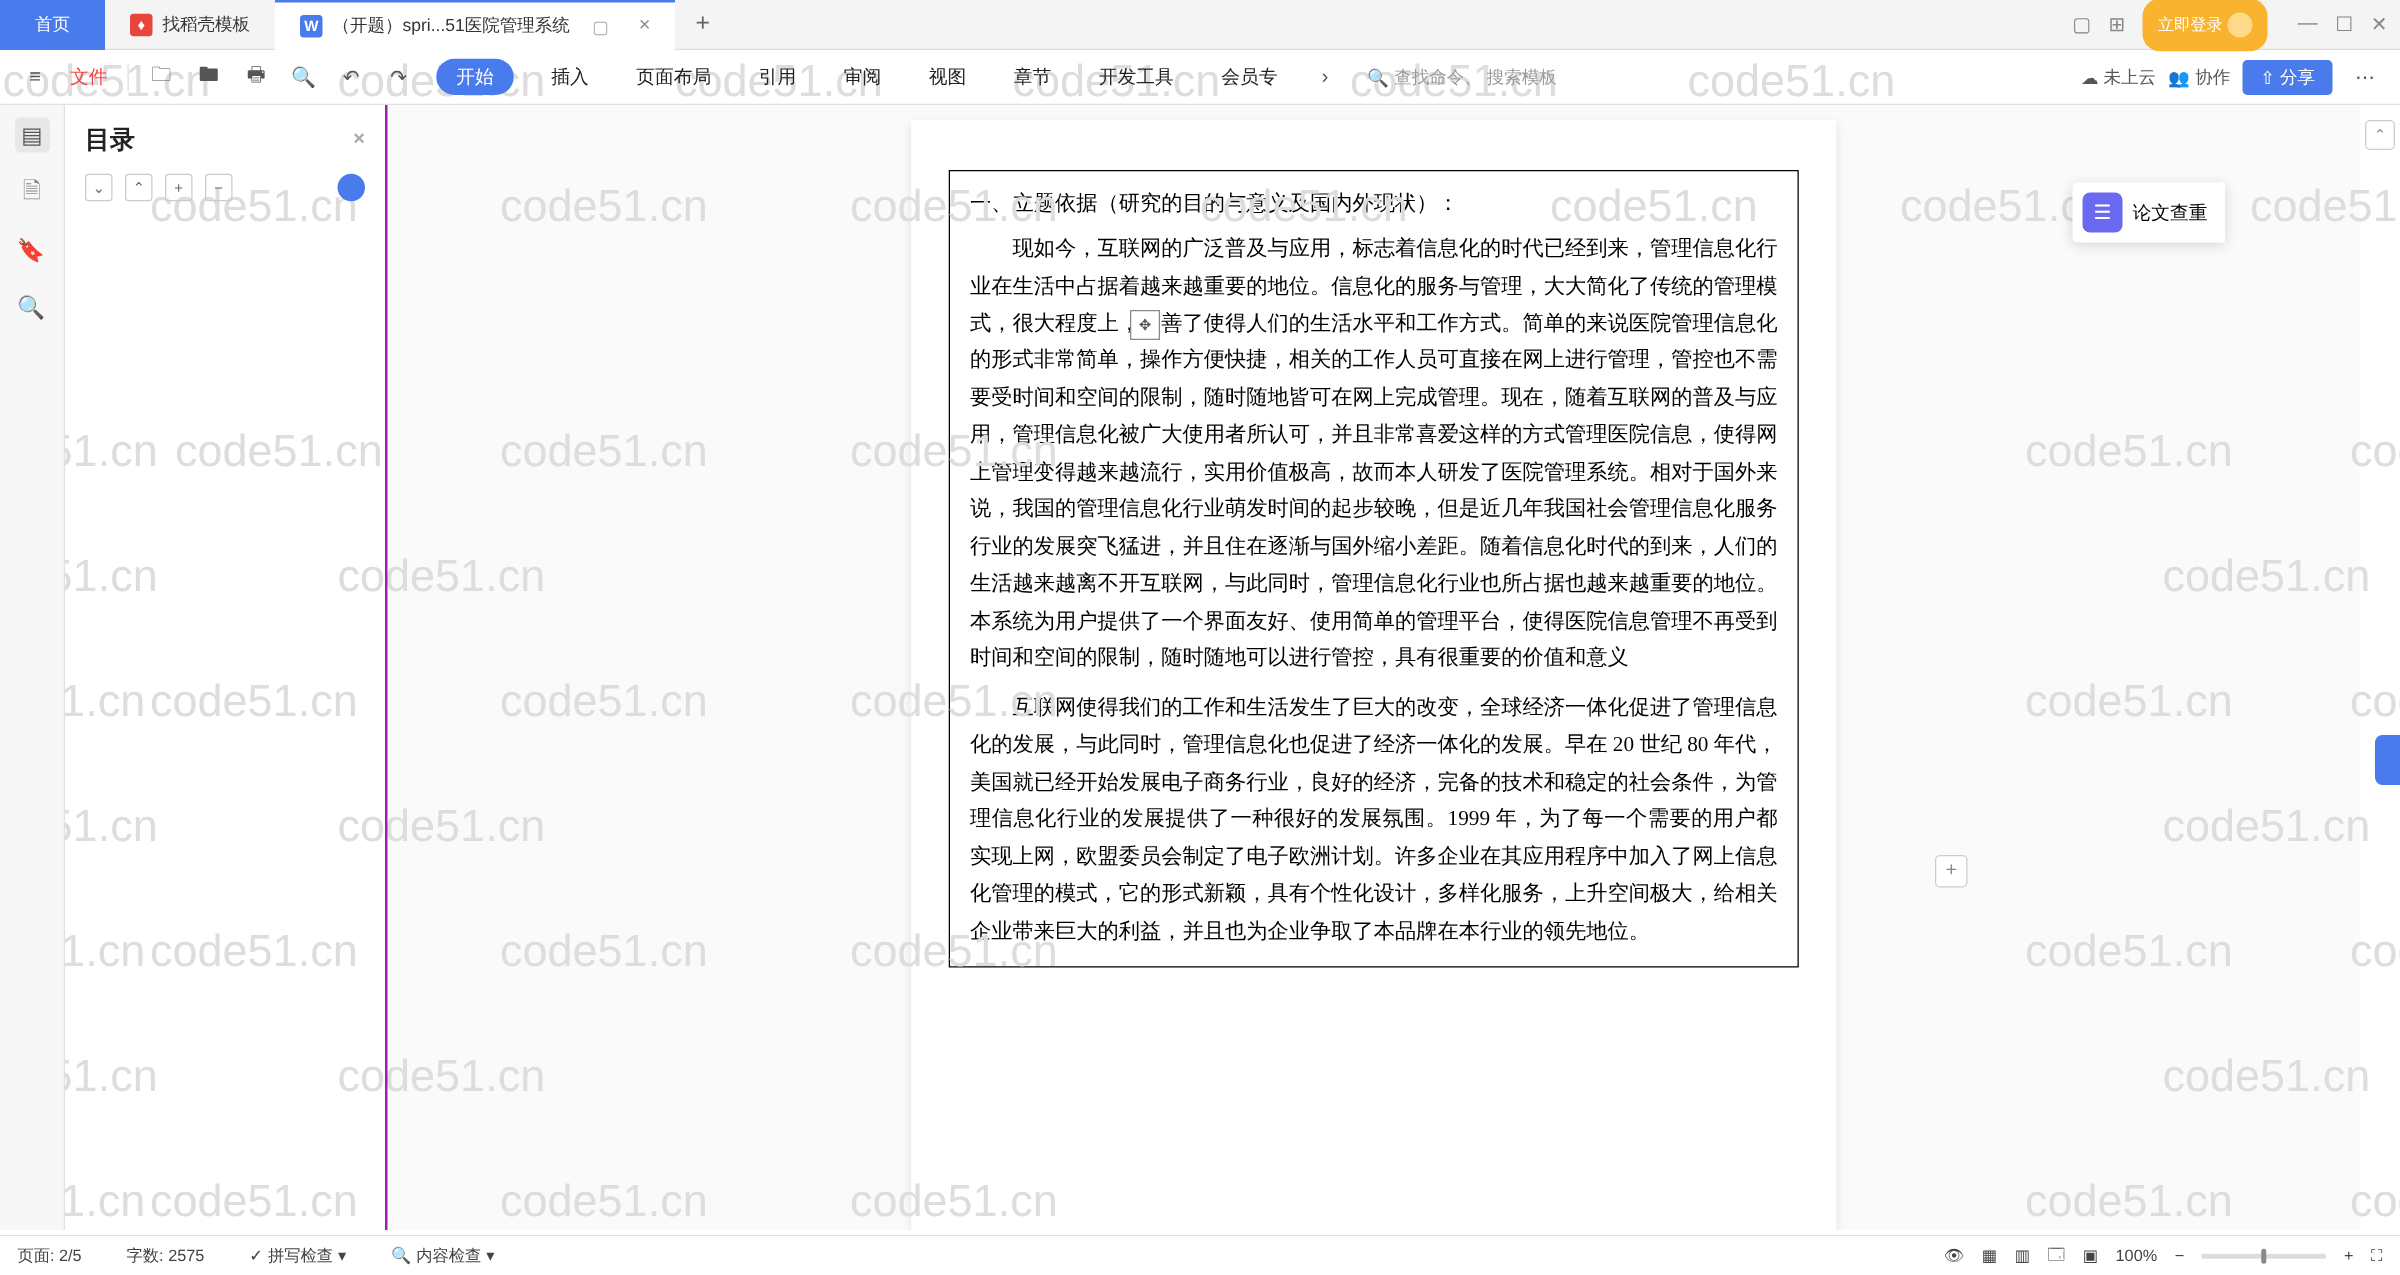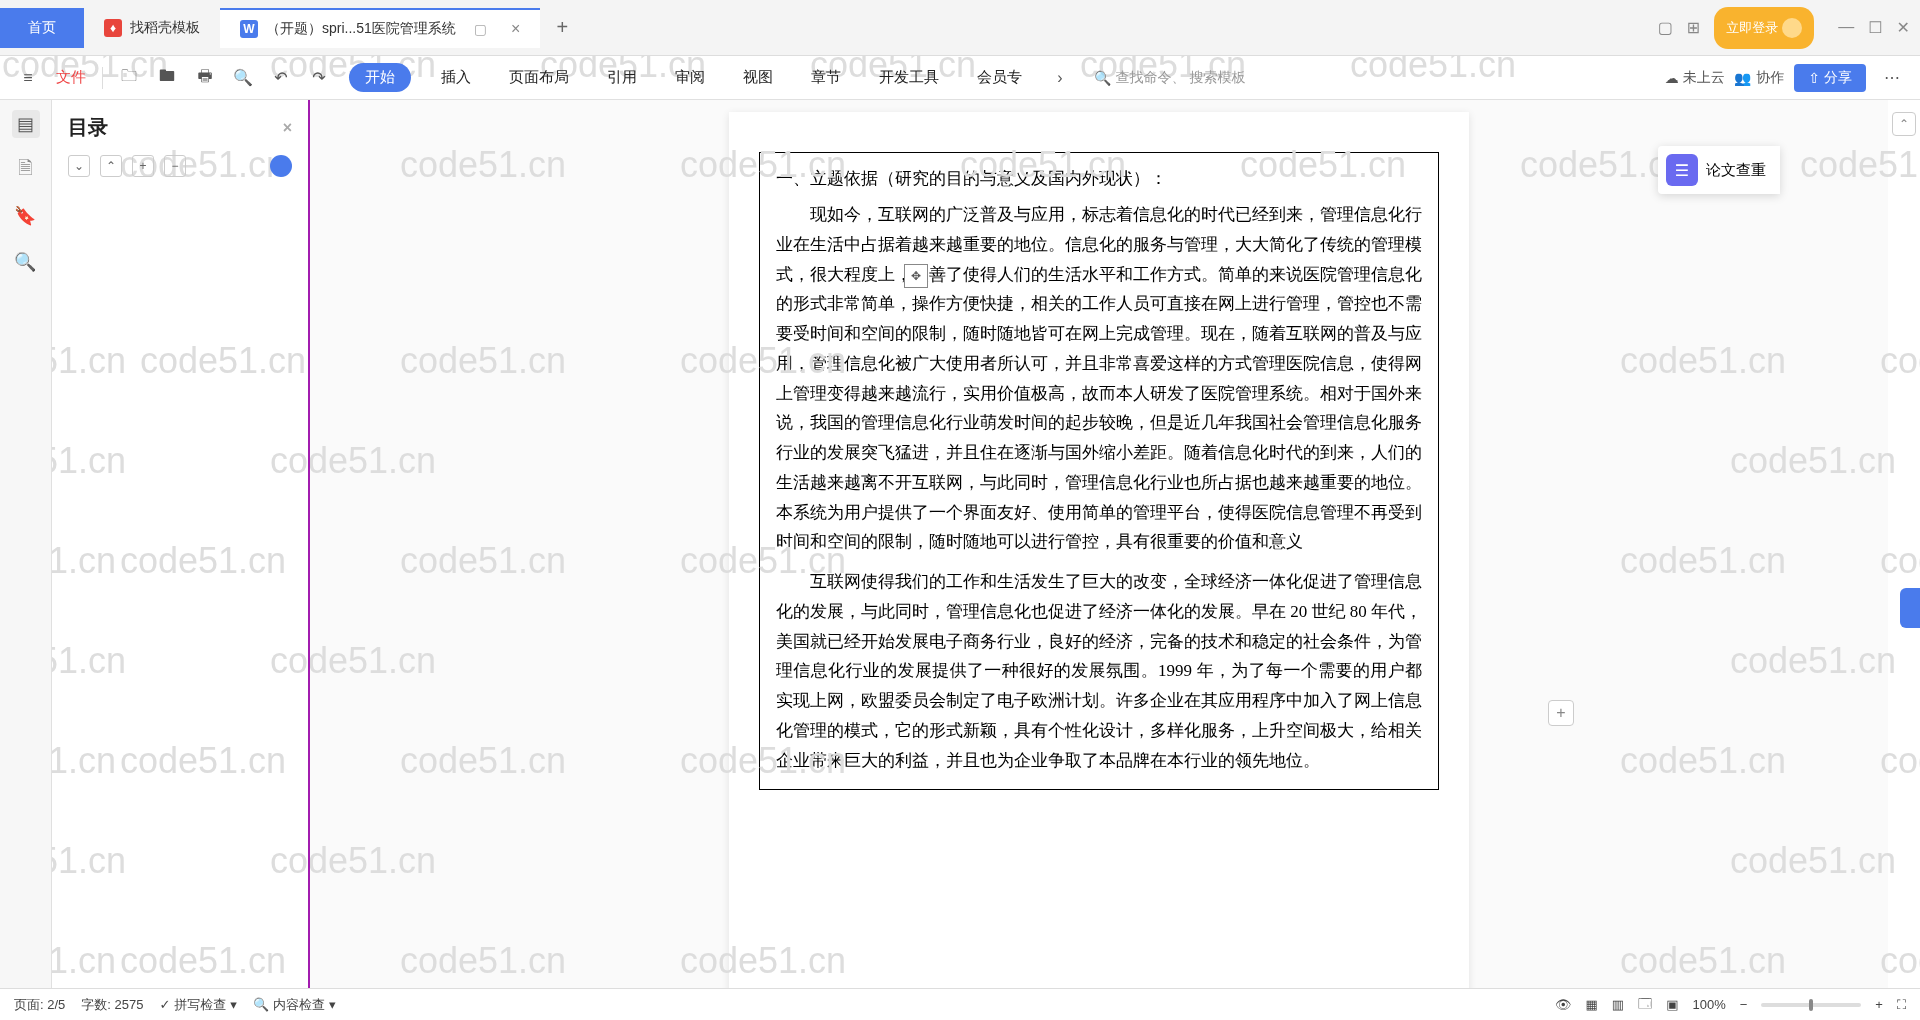--- a/index.html
+++ b/index.html
@@ -3,21 +3,21 @@
 <meta charset="utf-8">
 <style>
 * { margin: 0; padding: 0; box-sizing: border-box; font-family: "Microsoft YaHei", sans-serif; }
 body { width: 1920px; height: 1020px; background: #fff; position: relative; overflow: hidden; }
 
 
 .watermark { position: absolute; top: 0; left: 0; width: 100%; height: 100%; pointer-events: none; z-index: 1; }
 .wm { position: absolute; font-size: 36px; color: #ddd; font-weight: 400; }
 
 
-.tab-bar { height: 56px; background: #f4f4f4; display: flex; align-items: center; border-bottom: 1px solid #ddd; position: relative; z-index: 2; }
+.tab-bar { height: 40px; background: #f4f4f4; display: flex; align-items: center; border-bottom: 1px solid #ddd; position: relative; z-index: 2; }
 .tab { height: 40px; padding: 0 20px; display: flex; align-items: center; gap: 8px; font-size: 14px; color: #333; cursor: pointer; }
 .tab.home { background: #4a7bec; color: #fff; padding: 0 28px; }
 .tab.active { background: #fff; border-top: 2px solid #4a7bec; }
 .tab-icon-red { width: 18px; height: 18px; background: #e8453c; border-radius: 3px; color: #fff; display: flex; align-items: center; justify-content: center; font-size: 12px; font-weight: bold; }
 .tab-icon-blue { width: 18px; height: 18px; background: #4a7bec; border-radius: 3px; color: #fff; display: flex; align-items: center; justify-content: center; font-size: 12px; font-weight: bold; }
 .tab-close { margin-left: 16px; color: #888; font-size: 16px; }
 .tab-plus { padding: 0 16px; color: #666; font-size: 20px; }
 .tab-right { margin-left: auto; display: flex; align-items: center; gap: 14px; padding-right: 10px; }
 .tab-right-icon { color: #888; font-size: 16px; cursor: pointer; }
 .login-btn { background: #f9b32e; color: #fff; padding: 11px 12px; border-radius: 14px; font-size: 13px; display: flex; align-items: center; gap: 4px; }
@@ -60,21 +60,21 @@
 
 .right-rail { width: 32px; display: flex; flex-direction: column; align-items: center; padding-top: 12px; gap: 12px; position: relative; z-index: 2; }
 .rr-icon { width: 24px; height: 24px; border: 1px solid #ccc; border-radius: 4px; display: flex; align-items: center; justify-content: center; font-size: 12px; color: #888; cursor: pointer; }
 .plagiarism { position: absolute; top: 146px; right: 140px; background: #fff; box-shadow: 0 2px 10px rgba(0,0,0,0.15); border-radius: 4px 0 0 4px; padding: 8px 14px 8px 8px; display: flex; align-items: center; gap: 8px; z-index: 5; font-size: 15px; }
 .plag-icon { width: 32px; height: 32px; background: #6a6af0; border-radius: 6px; display: flex; align-items: center; justify-content: center; color: #fff; font-size: 16px; }
 .plus-float { position: absolute; top: 600px; right: 314px; width: 26px; height: 26px; border: 1px solid #ccc; border-radius: 4px; background: #fff; display: flex; align-items: center; justify-content: center; color: #888; z-index: 3; cursor: pointer; }
 .side-tab { position: absolute; top: 588px; right: 0; width: 20px; height: 40px; background: #4a7bec; border-radius: 6px 0 0 6px; z-index: 5; }
 
 
 .status-bar { position: absolute; bottom: 0; left: 0; right: 0; height: 32px; border-top: 1px solid #ddd; background: #fff; display: flex; align-items: center; padding: 0 14px; font-size: 13px; color: #444; gap: 20px; z-index: 2; }
-.sb-left { display: flex; gap: 16px; align-items: center; }
+.sb-left { display: flex; gap: 36px; align-items: center; }
 .sb-item { display: flex; align-items: center; gap: 4px; cursor: pointer; }
 .sb-right { margin-left: auto; display: flex; gap: 14px; align-items: center; }
 .zoom-slider { width: 100px; height: 4px; background: #ddd; border-radius: 2px; position: relative; }
 .zoom-thumb { position: absolute; left: 48px; top: -4px; width: 4px; height: 12px; background: #888; border-radius: 2px; }
 </style>
 </head>
 <body>
 
 <div class="watermark">
 <span class="wm" style="top:44px;left:2px">code51.cn</span>

